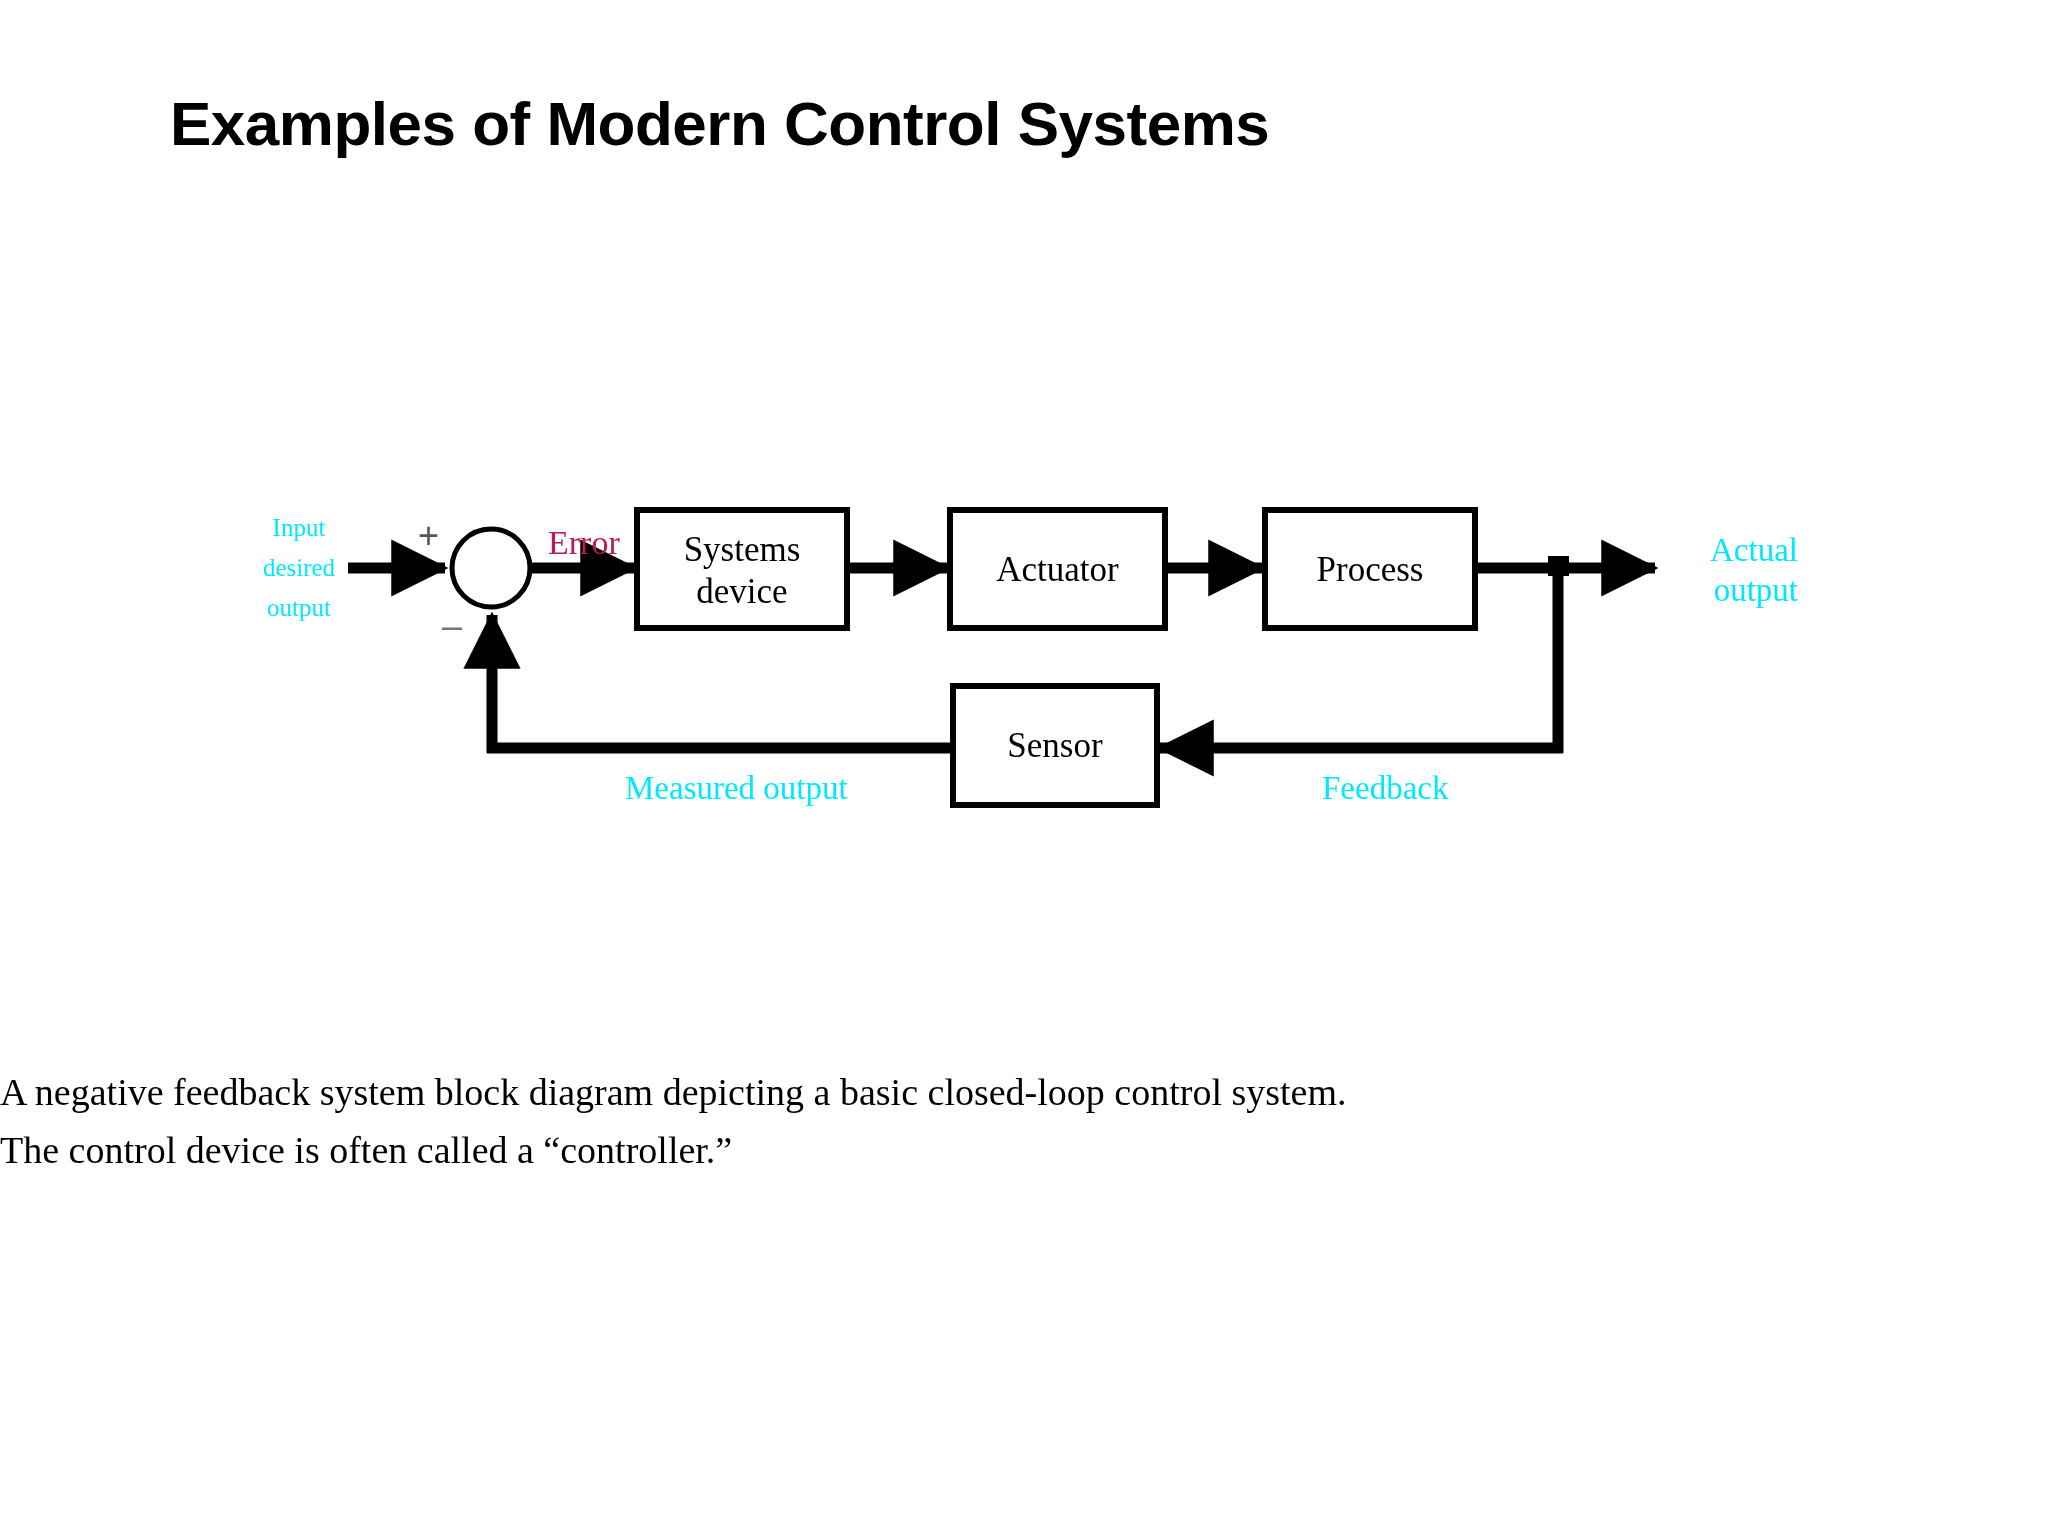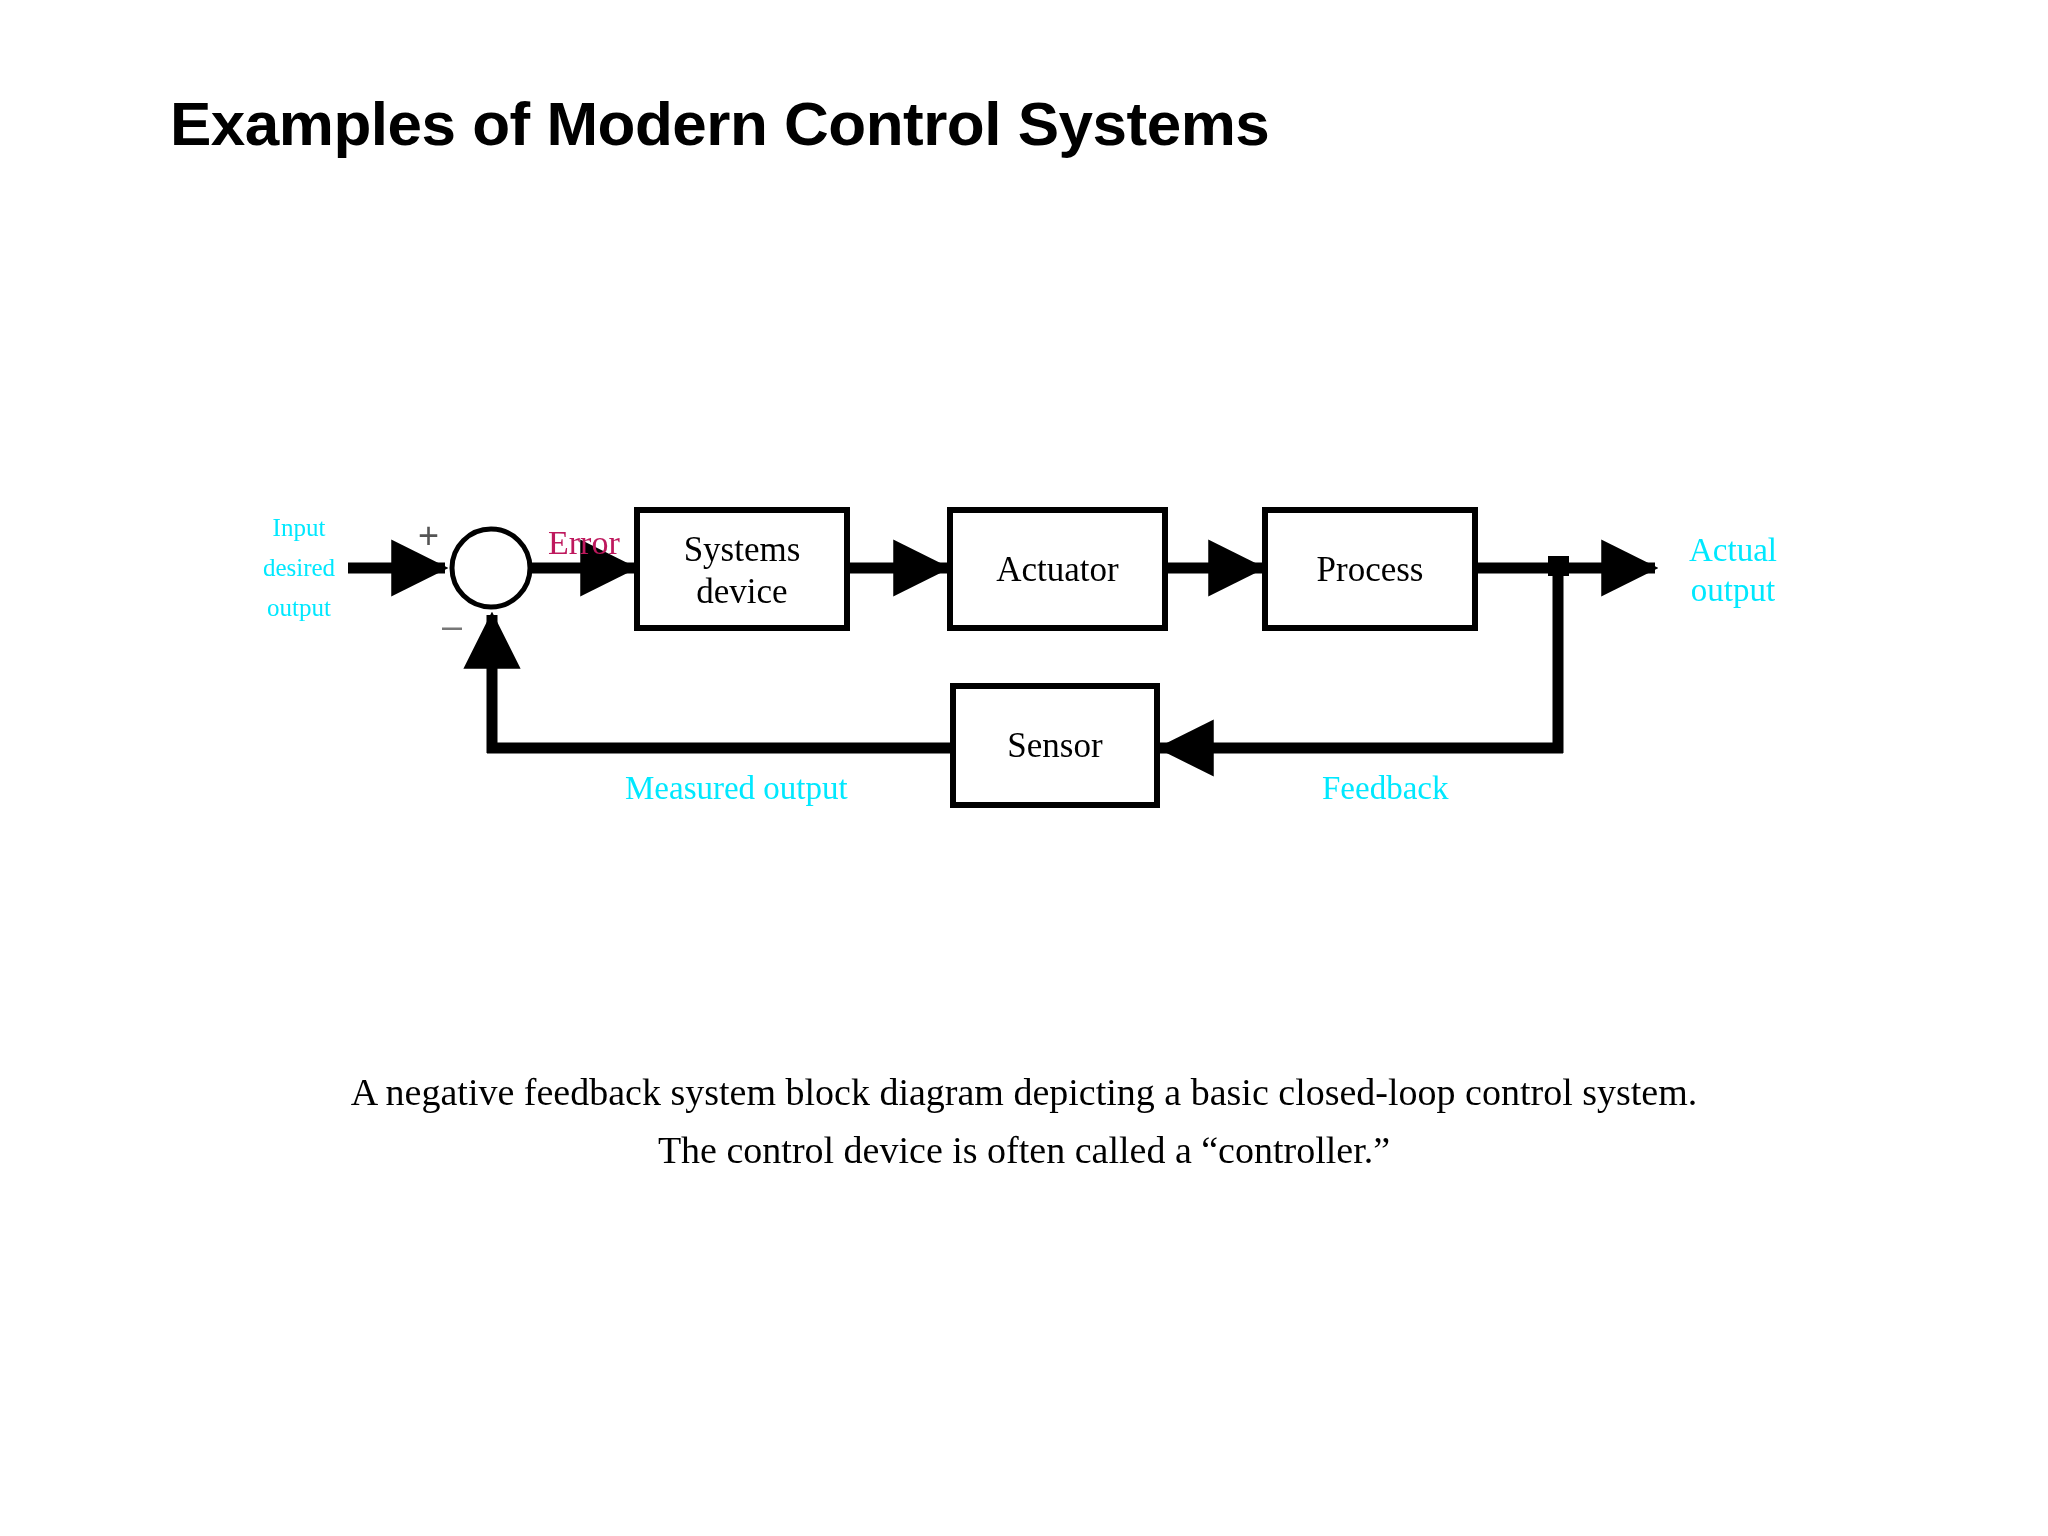--- a/index.html
+++ b/index.html
@@ -91,21 +91,21 @@
     top: 508px;
     width: 118px;
     text-align: center;
     font-size: 25px;
     line-height: 40px;
   }
   #txt-actual-output {
     left: 1668px;
     top: 530px;
     width: 130px;
-    text-align: center;
+    text-align: right;
     font-size: 33px;
     line-height: 40px;
   }
   #txt-measured-output {
     left: 625px;
     top: 768px;
     font-size: 33px;
     line-height: 40px;
   }
   #txt-feedback {
@@ -138,21 +138,21 @@
     color: #777777;
     font-family: "Liberation Sans", sans-serif;
   }
 
   
   #caption {
     position: absolute;
     left: 0;
     top: 1063px;
     width: 2048px;
-    text-align: center;
+    text-align: left;
     font-family: "Liberation Serif", serif;
     font-size: 38px;
     line-height: 58px;
     color: #000000;
   }
   #caption div { display: block; }
 </style>
 </head>
 <body>
 

